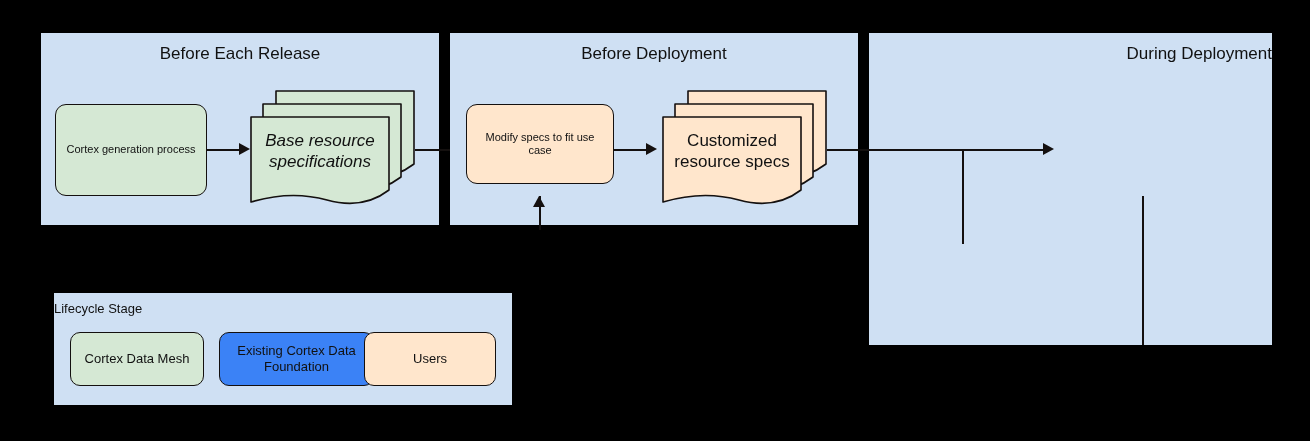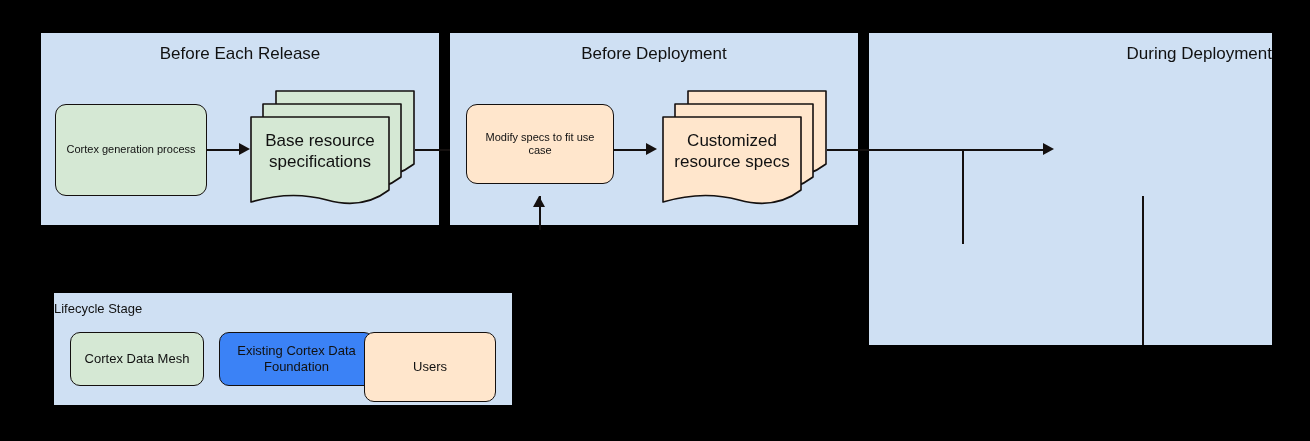--- a/index.html
+++ b/index.html
@@ -122,21 +122,21 @@
 
   <div class="hline" style="left:207px; top:149px; width:33px;"></div>
   <div class="arrowhead right" style="left:239px; top:143px;"></div>
 
   <div class="docstack" style="left:248px; top:88px; width:188px; height:118px;">
     <svg width="188" height="118" viewBox="0 0 188 118">
       <path d="M28 3 H166 V76 Q140 96 104 86 Q68 76 28 88 Z" fill="#d5e8d4" stroke="#14100f" stroke-width="1.6" stroke-linejoin="round"></path>
       <path d="M15 16 H153 V89 Q127 109 91 99 Q55 89 15 101 Z" fill="#d5e8d4" stroke="#14100f" stroke-width="1.6" stroke-linejoin="round"></path>
       <path d="M3 29 H141 V102 Q115 122 79 112 Q43 102 3 114 Z" fill="#d5e8d4" stroke="#14100f" stroke-width="1.6" stroke-linejoin="round"></path>
     </svg>
-    <div class="doclabel" style="left:3px; top:33px; width:138px; height:62px;">Base resource specifications</div>
+    <div class="doclabel" style="left:3px; top:33px; width:138px; height:62px;font-style:italic;">Base resource specifications</div>
   </div>
 
   <div class="hline" style="left:415px; top:149px; width:43px;"></div>
   <div class="arrowhead right" style="left:457px; top:143px;"></div>
 
   <div class="panel" style="left:450px; top:33px; width:408px; height:192px;">
     <div class="panel-title" style="top:11px;">Before Deployment</div>
   </div>
 
   <div class="node orange" style="left:466px; top:104px; width:148px; height:80px;">
@@ -174,17 +174,17 @@
   <div class="panel" style="left:54px; top:293px; width:458px; height:112px;">
     <div class="legend-title" style="top:8px;">Lifecycle Stage</div>
   </div>
 
   <div class="legend-item" style="left:70px; top:332px; width:134px; height:54px; background:#d5e8d4;">
     <span>Cortex Data Mesh</span>
   </div>
   <div class="legend-item" style="left:219px; top:332px; width:155px; height:54px; background:#3b82f6;">
     <span>Existing Cortex Data Foundation</span>
   </div>
-  <div class="legend-item" style="left:364px; top:332px; width:132px; height:70px; background:#ffe6cc;">
+  <div class="legend-item" style="left:364px; top:332px; width:132px; height:54px; background:#ffe6cc;">
     <span>Users</span>
   </div>
 
 </div>
 
 </body></html>

